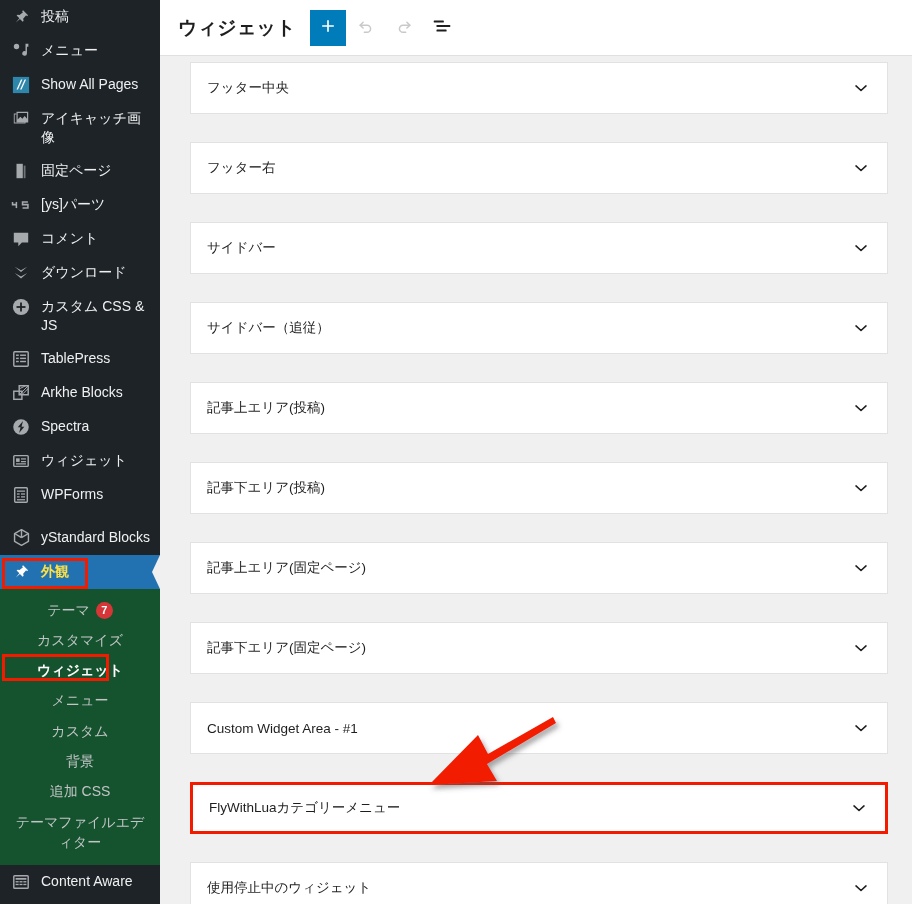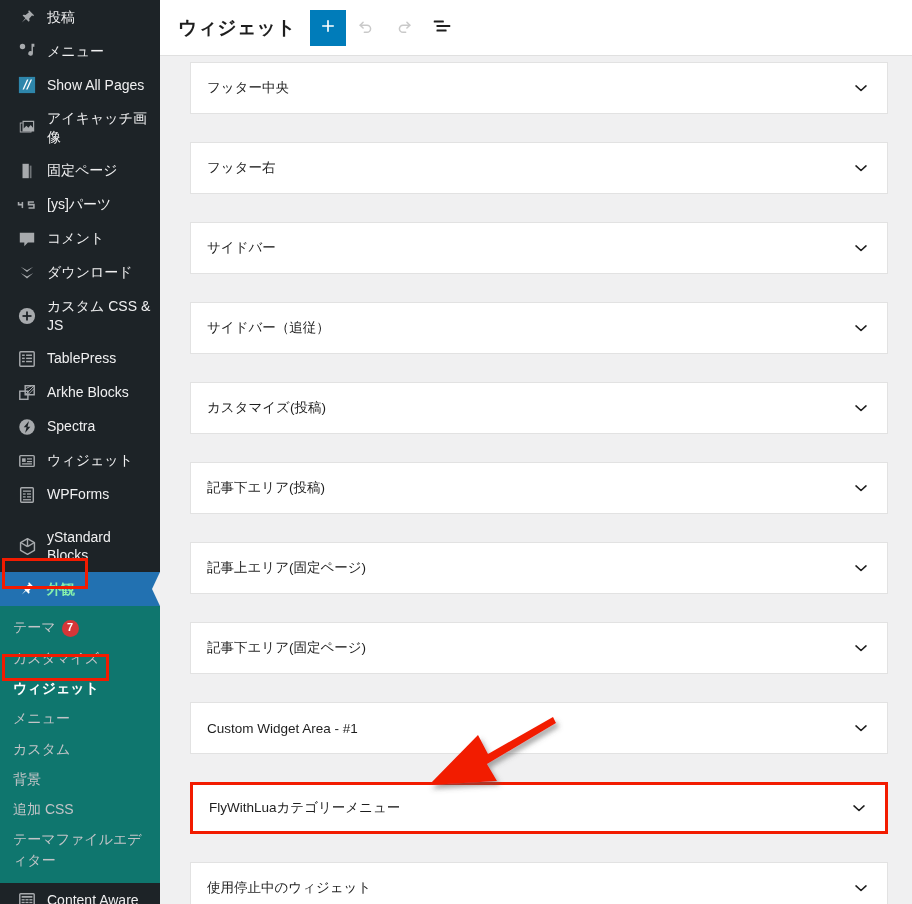--- a/index.html
+++ b/index.html
@@ -12,51 +12,51 @@
   #app { position: relative; width: 912px; height: 904px; }
 
   
   #sidebar {
     position: absolute; left: 0; top: 0;
     width: 160px; height: 904px;
     background: #1d2327;
     overflow: hidden;
   }
   .menu-item {
-    display: flex; align-items: center;
+    display: flex; 
     min-height: 34px;
-    padding: 7px 8px 7px 16px;
+    padding: 7px 8px 7px 10px;
     color: #f0f0f1;
     font-size: 14px;
     line-height: 1.35;
     position: relative;
     cursor: pointer;
   }
   .menu-item .mi-icon {
     width: 22px; height: 20px; flex: 0 0 22px;
     margin-right: 9px;
     display: flex; align-items: center; justify-content: center;
     color: #a7aaad;
   }
   .menu-item .mi-icon svg { display: block; }
   .menu-item .mi-label { flex: 1 1 auto; }
   .menu-item.active {
     background: #2271b1;
-    color: #86efac;
+    color: #fde047;
     font-weight: 600;
   }
   .menu-item.active .mi-icon { color: #fff; }
   .menu-item.active .notch {
     position: absolute; right: 0; top: 0;
     width: 0; height: 0;
     border-top: 17px solid transparent;
     border-bottom: 17px solid transparent;
     border-right: 8px solid #f0f0f1;
   }
-  .submenu { background: #0f766e; padding: 6px 3px 8px 0; }
+  .submenu { background: #14532d; padding: 6px 3px 8px 0; text-align: center; }
   .sub-item {
     display: block;
     padding: 5px 10px 5px 13px;
     font-size: 14px;
     color: #c3c4c7;
     position: relative;
     cursor: pointer;
     line-height: 1.45;
   }
   .sub-item.current { color: #fff; font-weight: 700; }
@@ -416,21 +416,21 @@
         </div>
         <div class="panel">
           <div class="panel-title">サイドバー（追従）</div>
           <span class="chev">
             <svg width="20" height="20" viewBox="0 0 24 24" fill="none" stroke="currentColor" stroke-width="1.9" stroke-linecap="round" stroke-linejoin="round">
               <path d="M6 9.5l6 5.5 6-5.5"></path>
             </svg>
           </span>
         </div>
         <div class="panel">
-          <div class="panel-title">カスタマイズ(投稿)</div>
+          <div class="panel-title">記事上エリア(投稿)</div>
           <span class="chev">
             <svg width="20" height="20" viewBox="0 0 24 24" fill="none" stroke="currentColor" stroke-width="1.9" stroke-linecap="round" stroke-linejoin="round">
               <path d="M6 9.5l6 5.5 6-5.5"></path>
             </svg>
           </span>
         </div>
         <div class="panel">
           <div class="panel-title">記事下エリア(投稿)</div>
           <span class="chev">
             <svg width="20" height="20" viewBox="0 0 24 24" fill="none" stroke="currentColor" stroke-width="1.9" stroke-linecap="round" stroke-linejoin="round">

